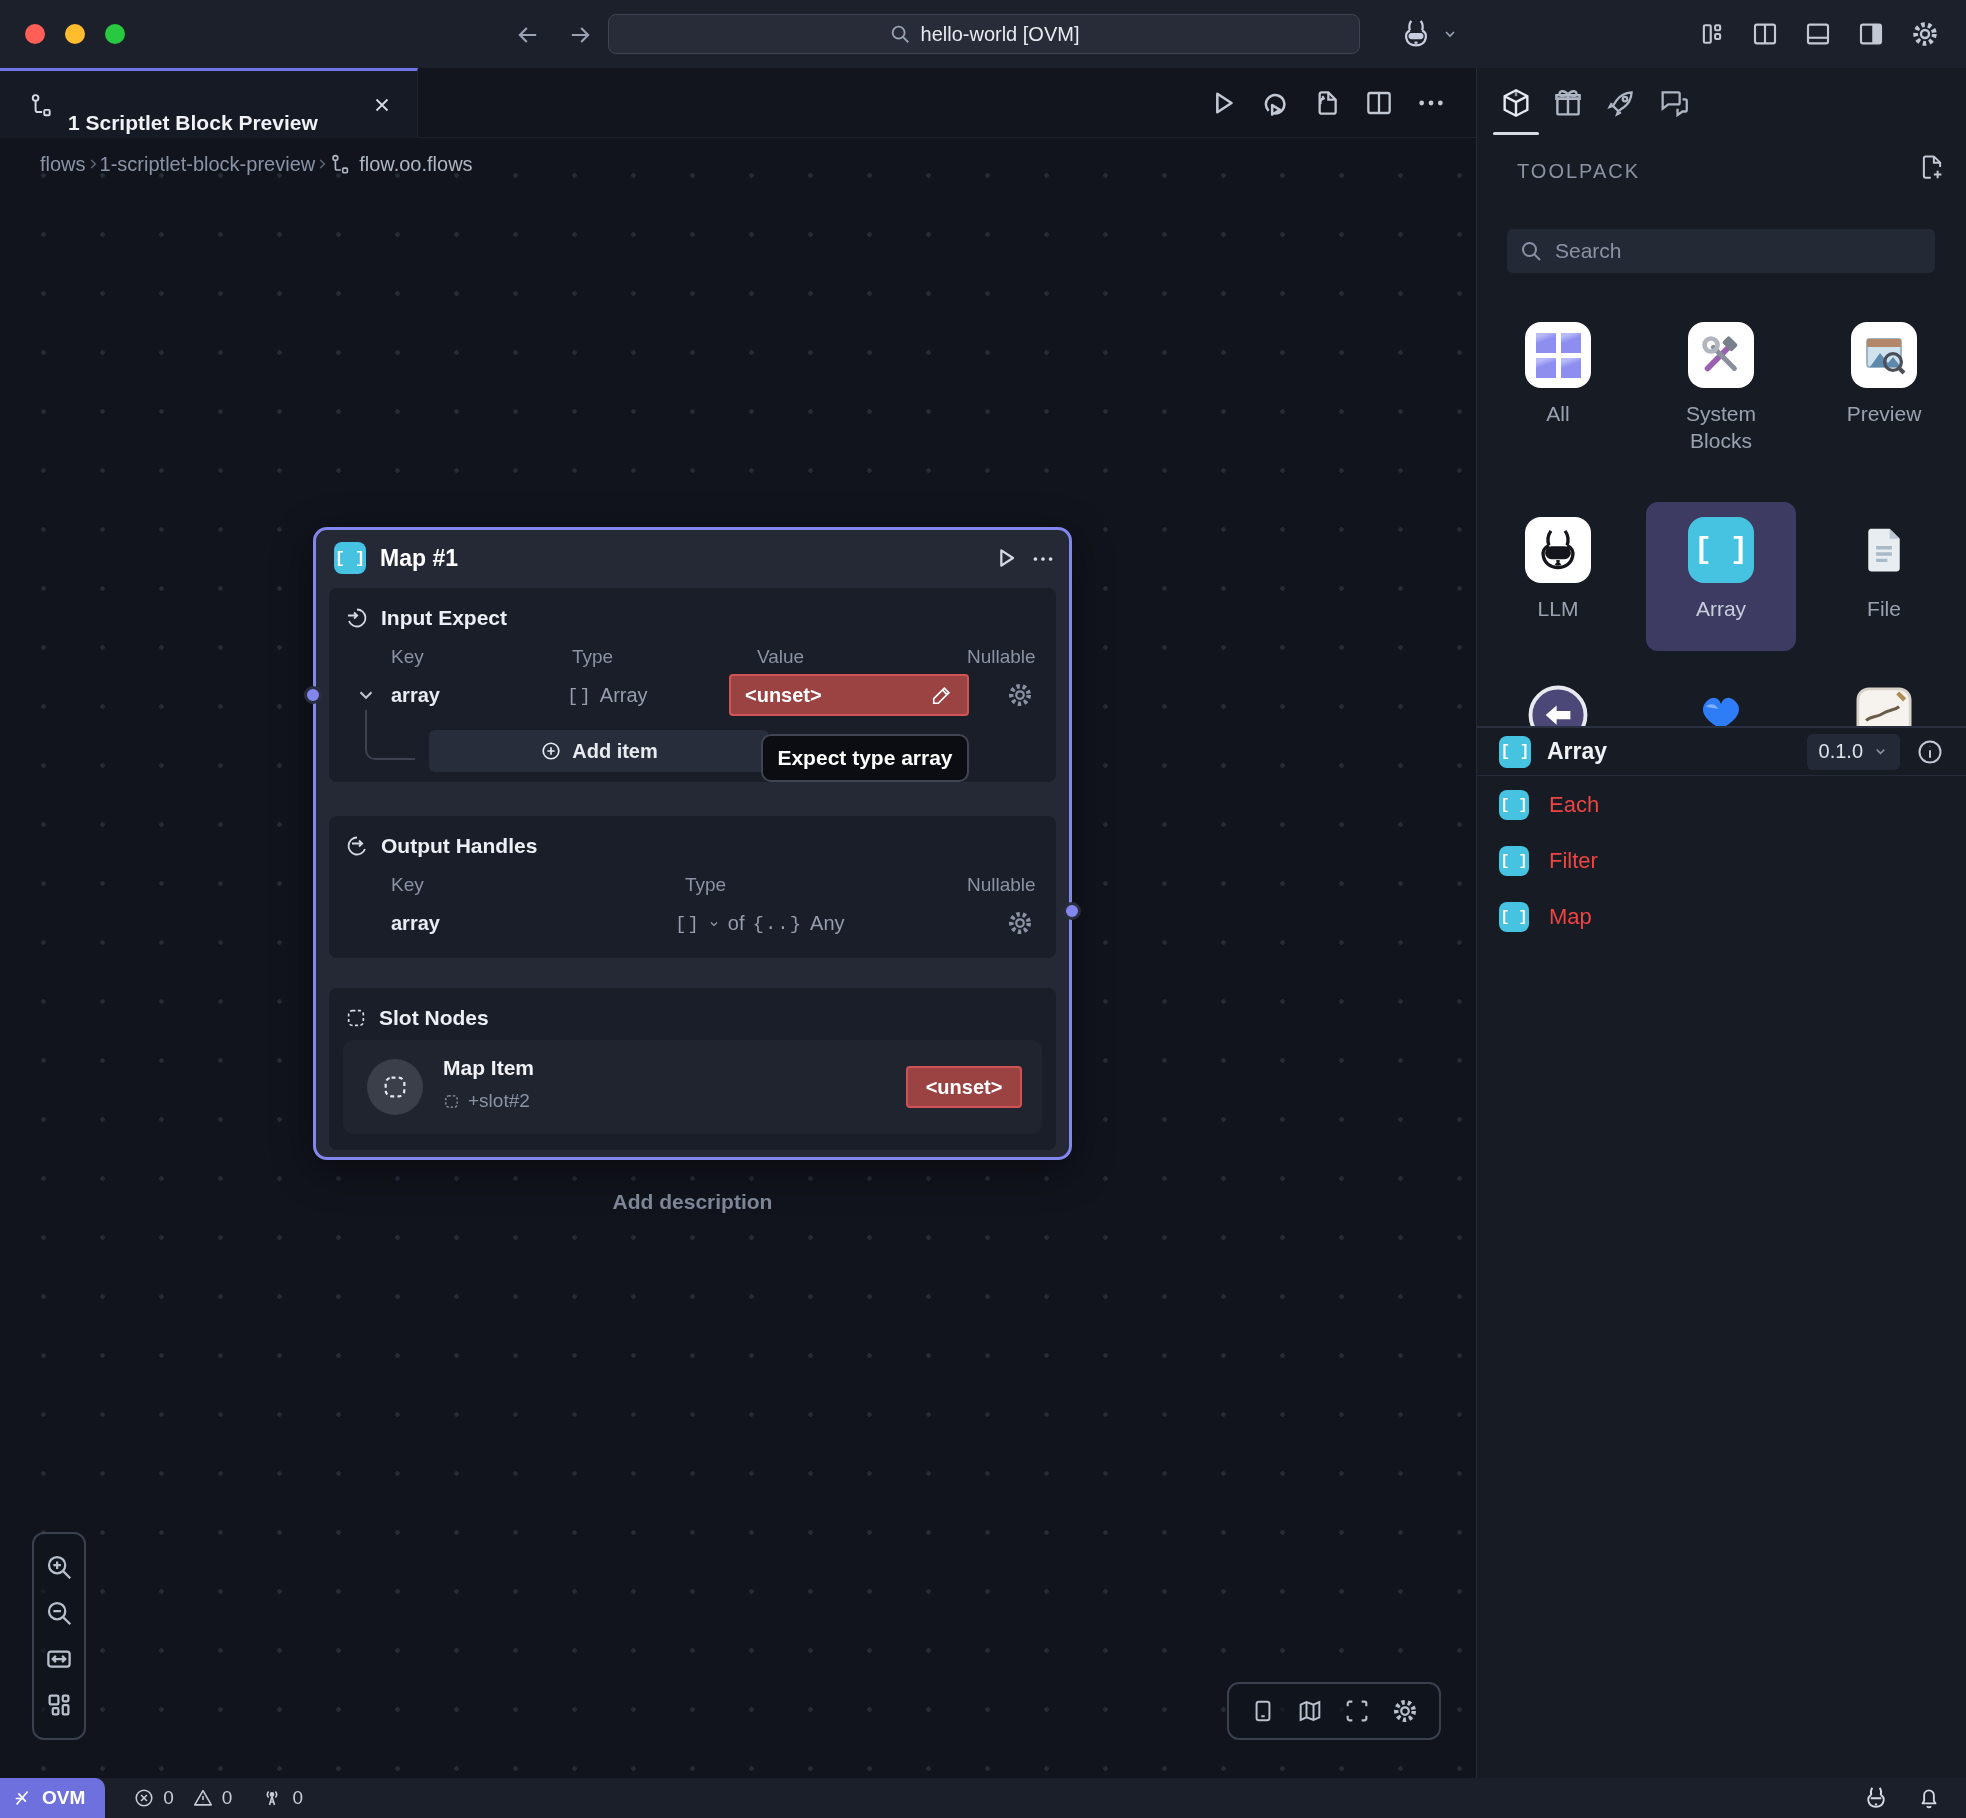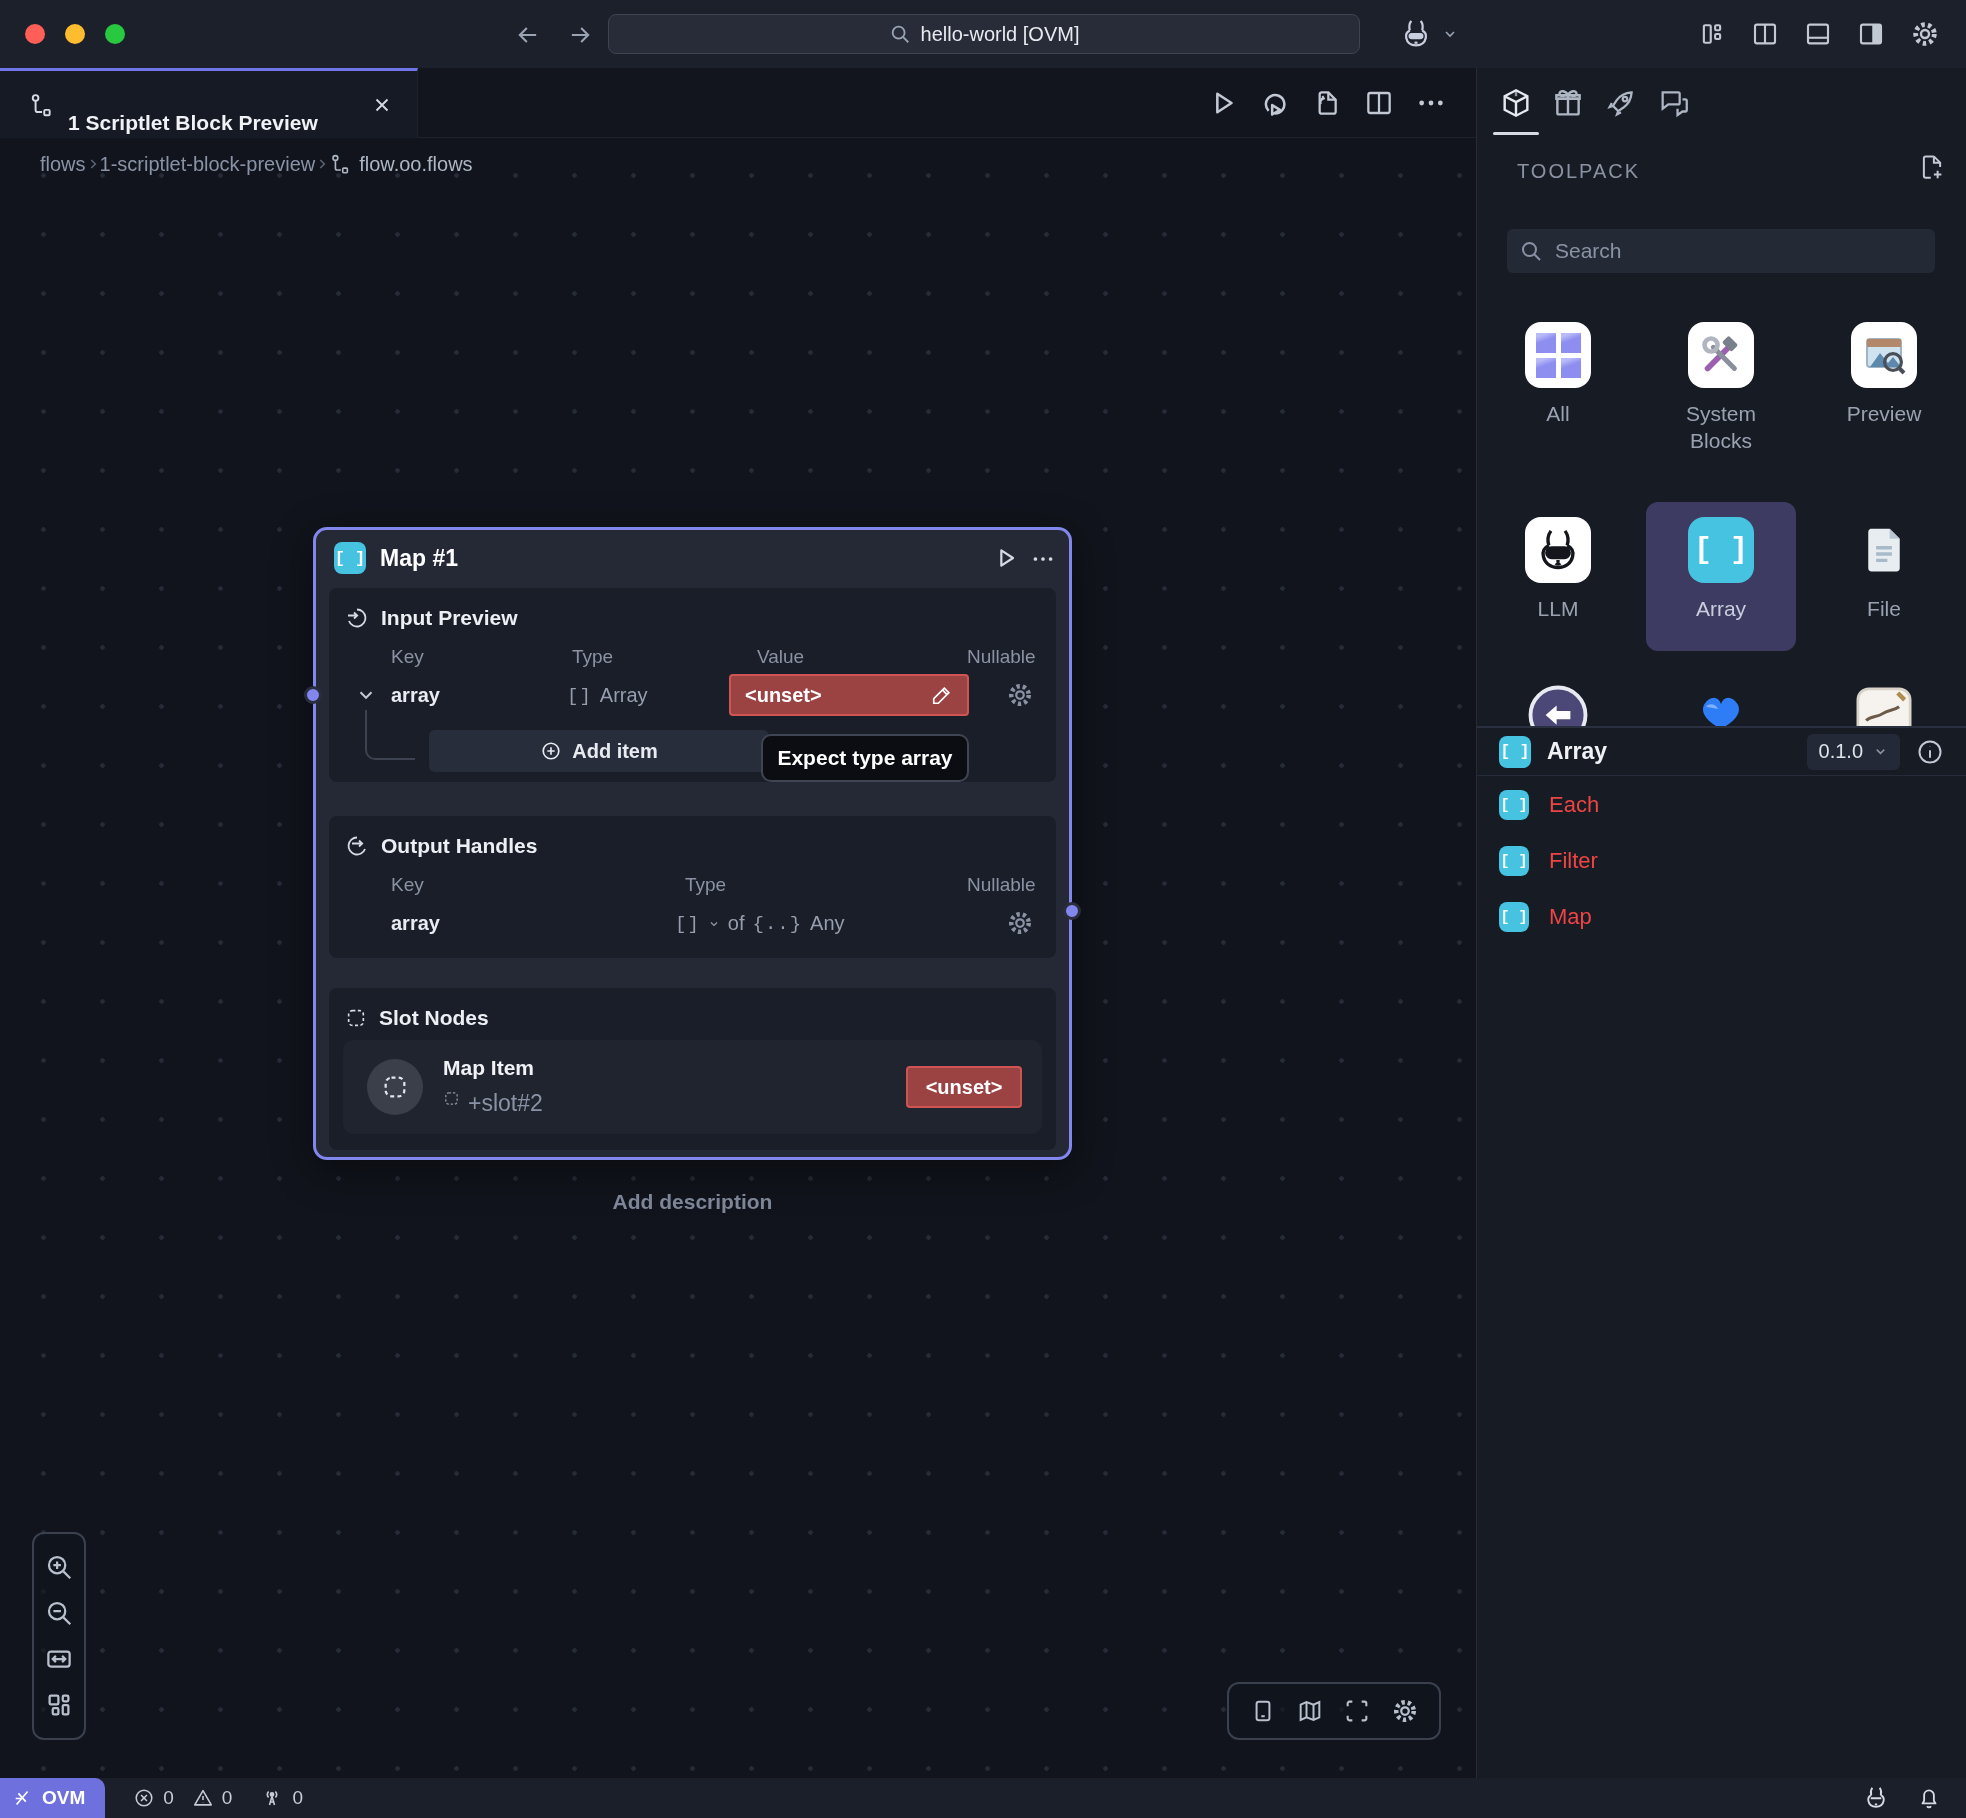--- a/index.html
+++ b/index.html
@@ -270,21 +270,21 @@
                 </svg>
             </span>
           </div>
 
           <div class="section" style="top:58px;height:194px">
             <div class="sec-title">
               <svg width="24" height="24" viewBox="0 0 24 24" fill="none" stroke="#d6dae3" stroke-width="1.8">
                   <path d="M12 3.5a8.5 8.5 0 1 1-8 11.5"></path>
                   <path d="M3 9.5h9M9 6.5l3.2 3-3.2 3"></path>
                 </svg>
-              <span>Input Preview</span>
+              <span>Input Expect</span>
             </div>
             <span class="colhead" style="left:62px;top:58px">Key</span>
             <span class="colhead" style="left:243px;top:58px">Type</span>
             <span class="colhead" style="left:428px;top:58px">Value</span>
             <span class="colhead" style="left:638px;top:58px">Nullable</span>
 
             <span class="abs" style="left:26px;top:96px;cursor:pointer">
               <svg width="22" height="22" viewBox="0 0 24 24" fill="none" stroke="#c2c8d4" stroke-width="2.2">
                   <path d="M6 9l6 6 6-6"></path>
                 </svg>
@@ -358,21 +358,21 @@
                 </svg>
               <span>Slot Nodes</span>
             </div>
             <div class="slot-card" style="left:14px;right:14px;top:52px;height:94px">
               <div class="avatar" style="left:24px;top:19px">
                 <svg width="28" height="28" viewBox="0 0 24 24" fill="none" stroke="#e3e7ee" stroke-width="1.9">
                     <rect x="4" y="4" width="16" height="16" rx="5" stroke-dasharray="3.4 2.8"></rect>
                   </svg>
               </div>
               <span class="abs" style="left:100px;top:16px;color:#f0f2f6;font-size:21px;font-weight:700">Map Item</span>
-              <span class="abs" style="left:100px;top:50px;display:flex;align-items:flex-start;gap:8px;color:#8a93a6;font-size:23px">
+              <span class="abs" style="left:100px;top:50px;display:flex;align-items:center;gap:8px;color:#8a93a6;font-size:19px">
                 <svg width="17" height="17" viewBox="0 0 24 24" fill="none" stroke="#8a93a6" stroke-width="1.9">
                     <rect x="4" y="4" width="16" height="16" rx="4" stroke-dasharray="3.4 2.6"></rect>
                   </svg>
                 <span>+slot#2</span>
               </span>
               <div class="abs pill-unset" style="right:20px;top:26px;width:116px;height:42px;justify-content:center">
                 <span>&lt;unset&gt;</span>
               </div>
             </div>
           </div>

